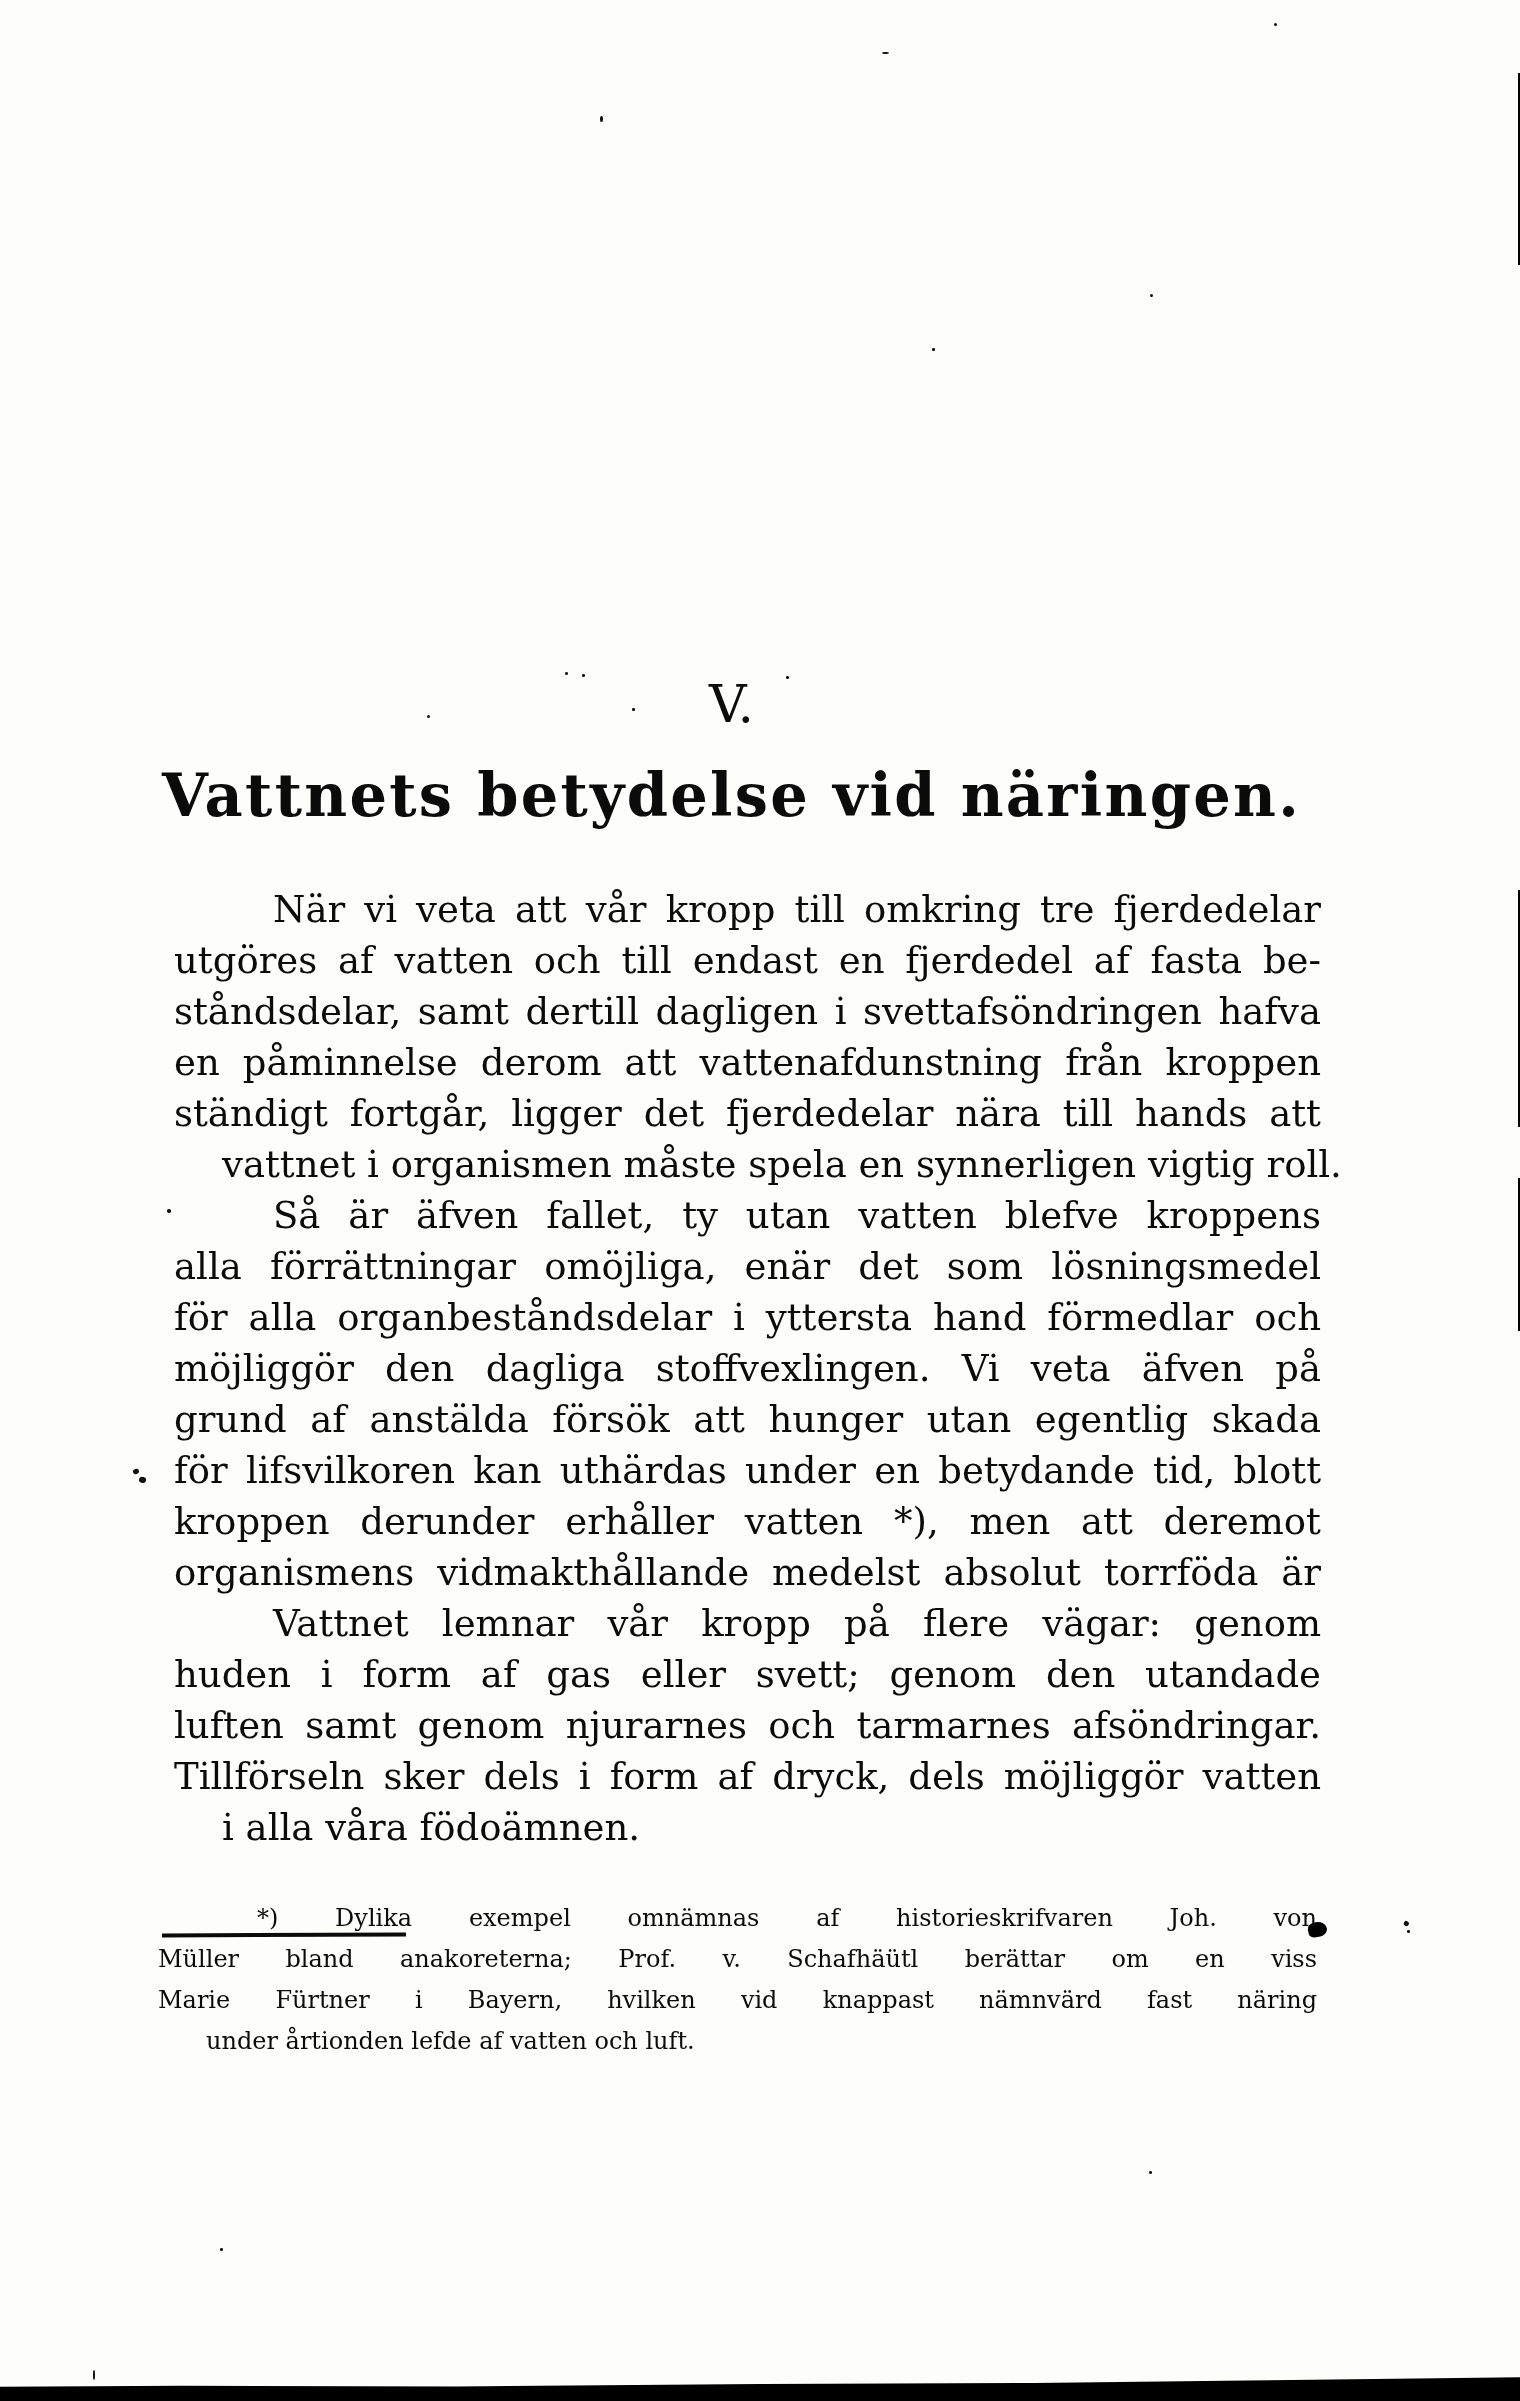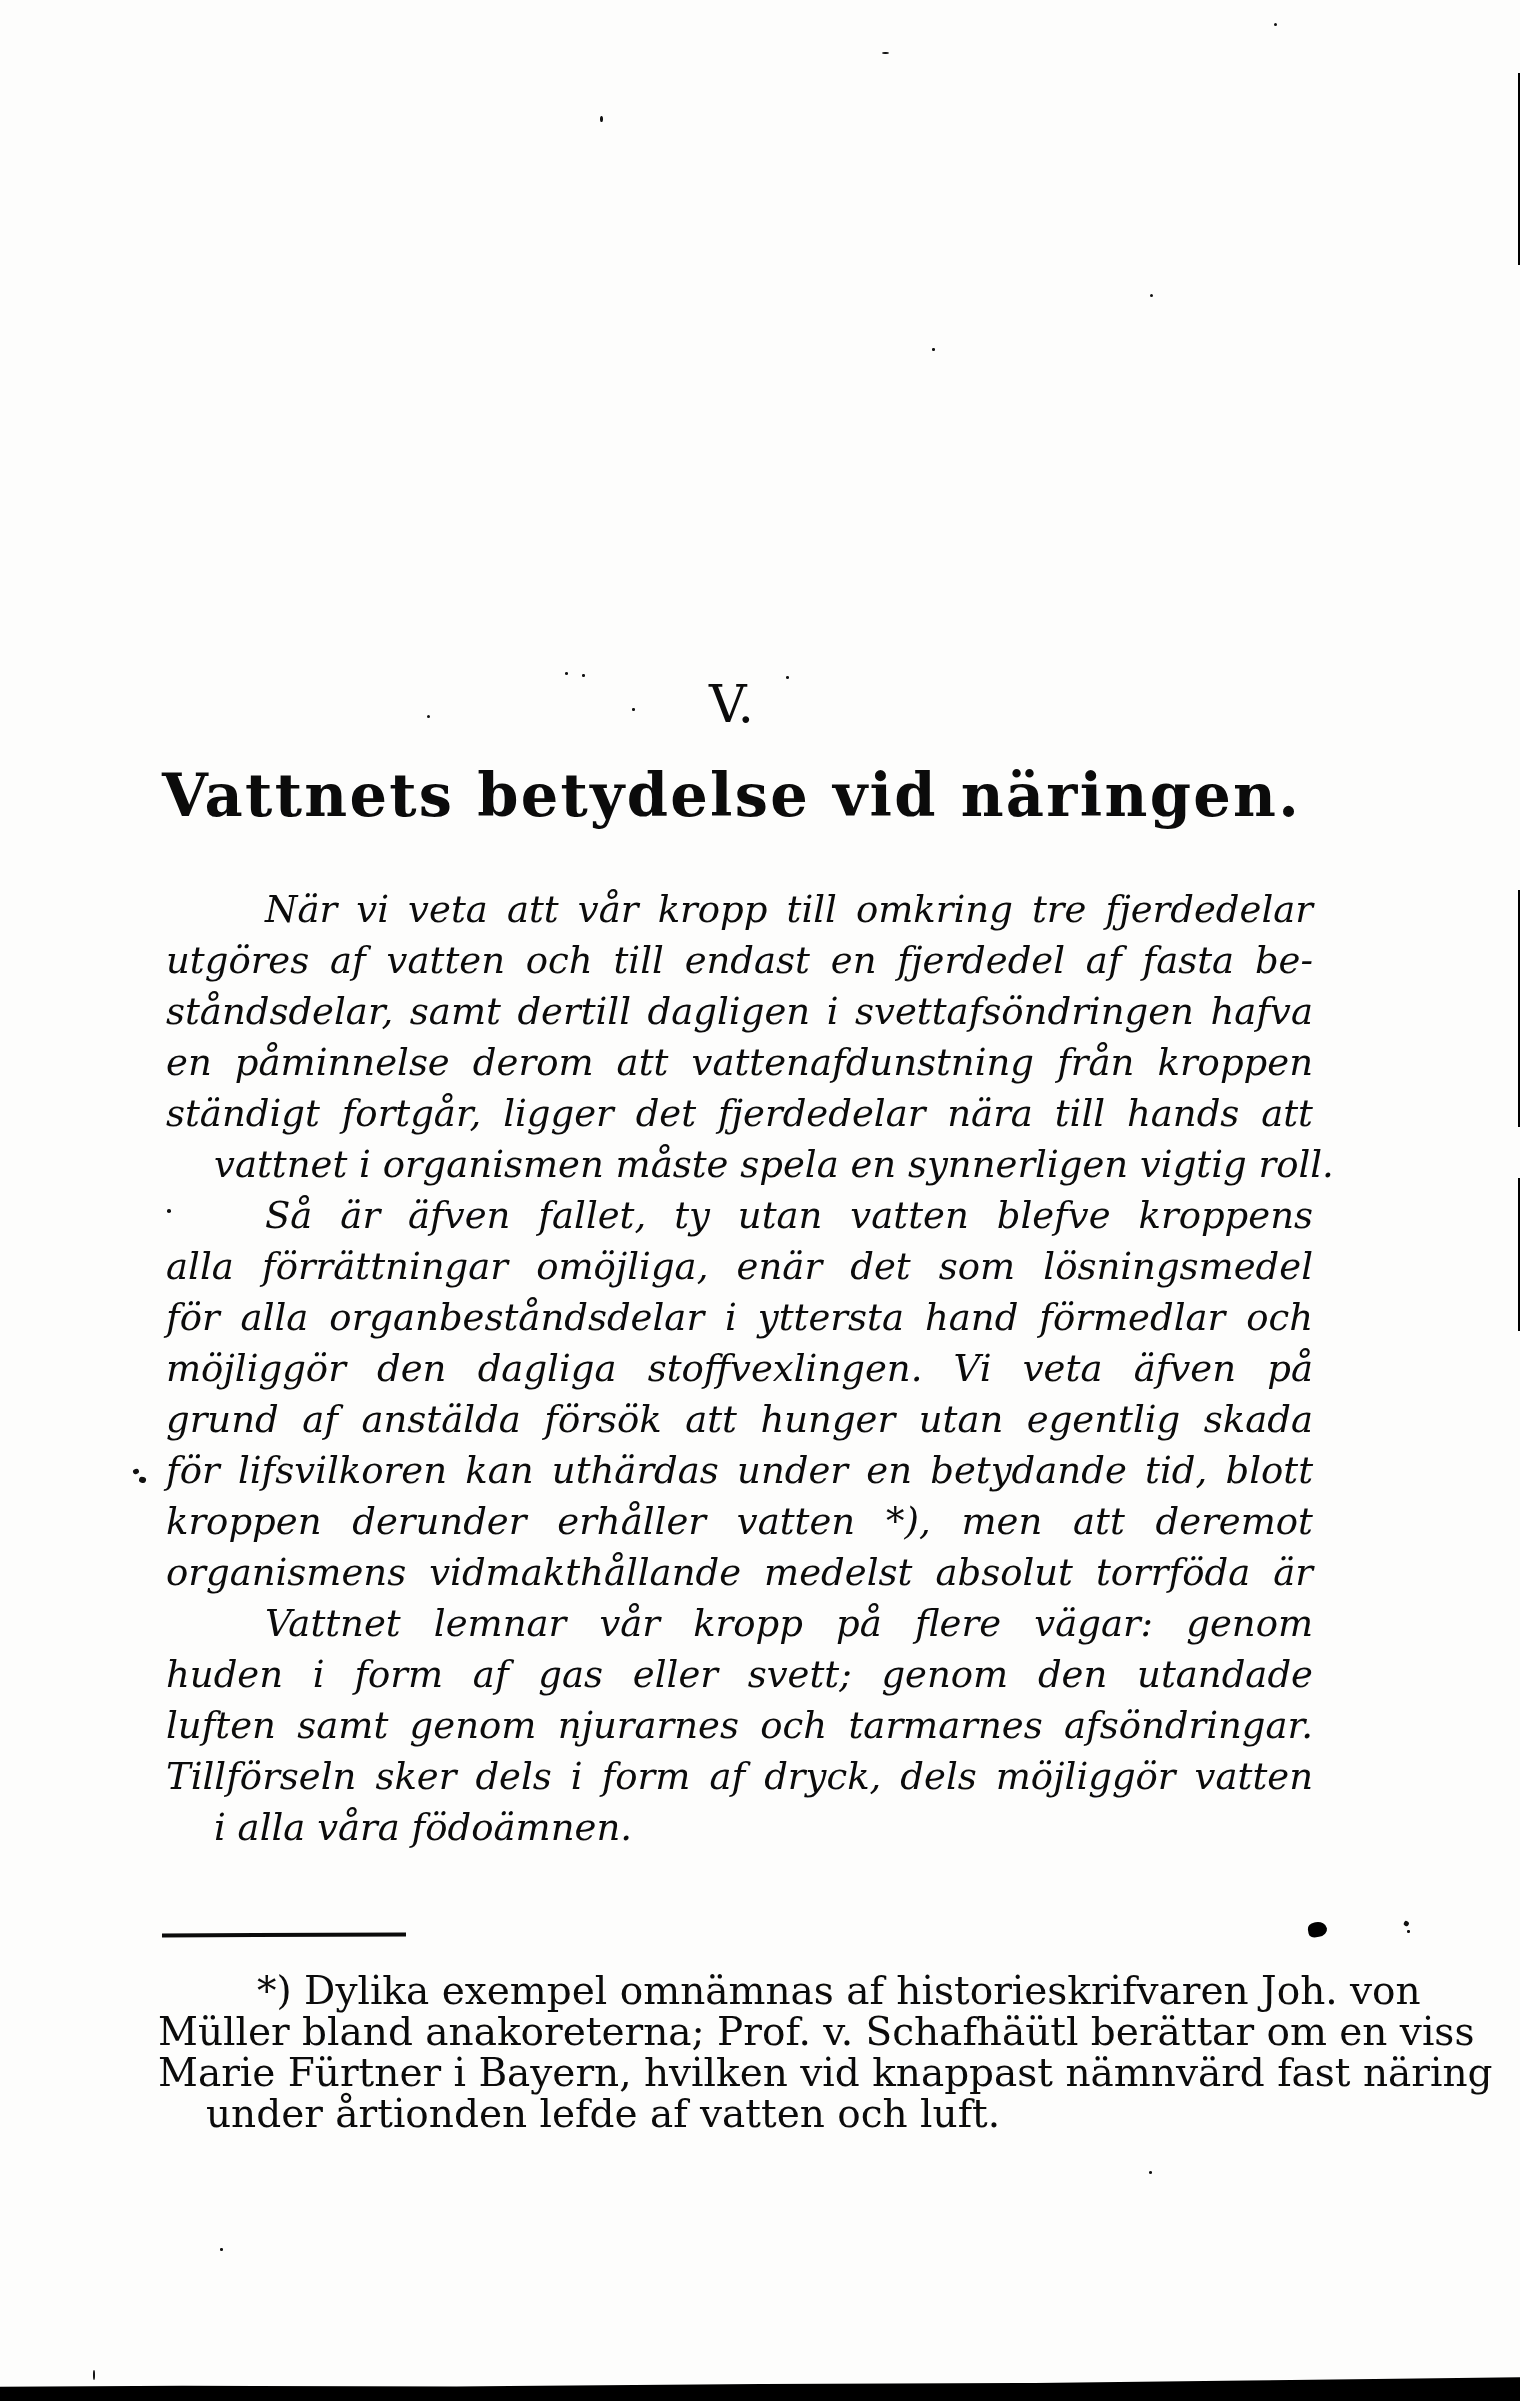--- a/index.html
+++ b/index.html
@@ -15,32 +15,31 @@
     position:absolute;left:158px;top:676px;width:1147px;
     font-size:52px;line-height:1.1;text-align:center;
     font-weight:normal;
   }
   .page-title{
     position:absolute;left:158px;top:761px;width:1147px;
     font-size:59px;line-height:1.2;text-align:center;
     font-weight:bold;letter-spacing:2.3px;margin:0;
   }
   .body-text{
-    position:absolute;left:166px;top:884px;width:1147px;
+    position:absolute;left:174px;top:884px;width:1147px;
     font-size:37px;
-    font-style:italic;
   }
   .body-text .line{
     height:51px;line-height:51px;
     text-align:justify;text-align-last:justify;
     white-space:nowrap;
   }
   .footnote{
-    position:absolute;left:158px;top:1970px;width:1159px;
-    font-size:39px;
+    position:absolute;left:158px;top:1898px;width:1159px;
+    font-size:24px;
   }
   .footnote .line{
     height:41px;line-height:41px;
     text-align:justify;text-align-last:justify;
     white-space:nowrap;
   }
   .line.indent{padding-left:99px;}
   .line.para-last{text-align-last:left;margin-left:48px;}
   .divider-rule{
     position:absolute;left:162px;top:1933px;width:244px;height:4px;

